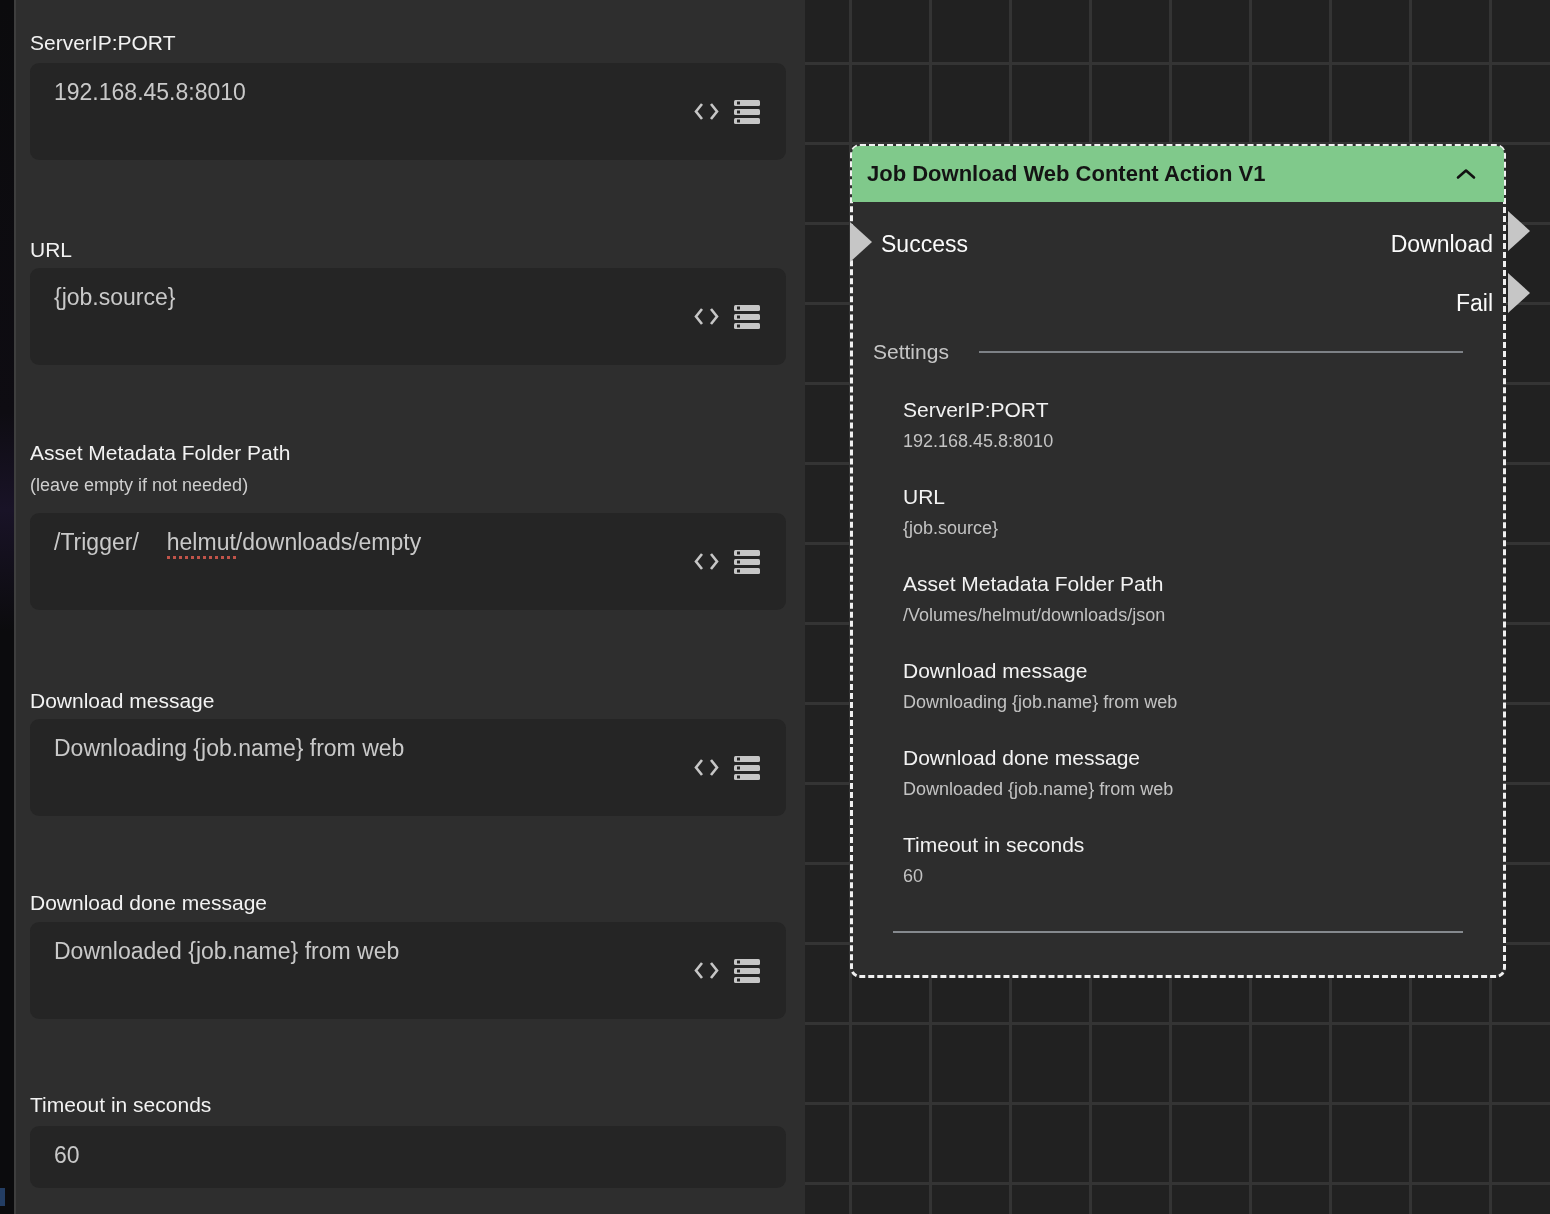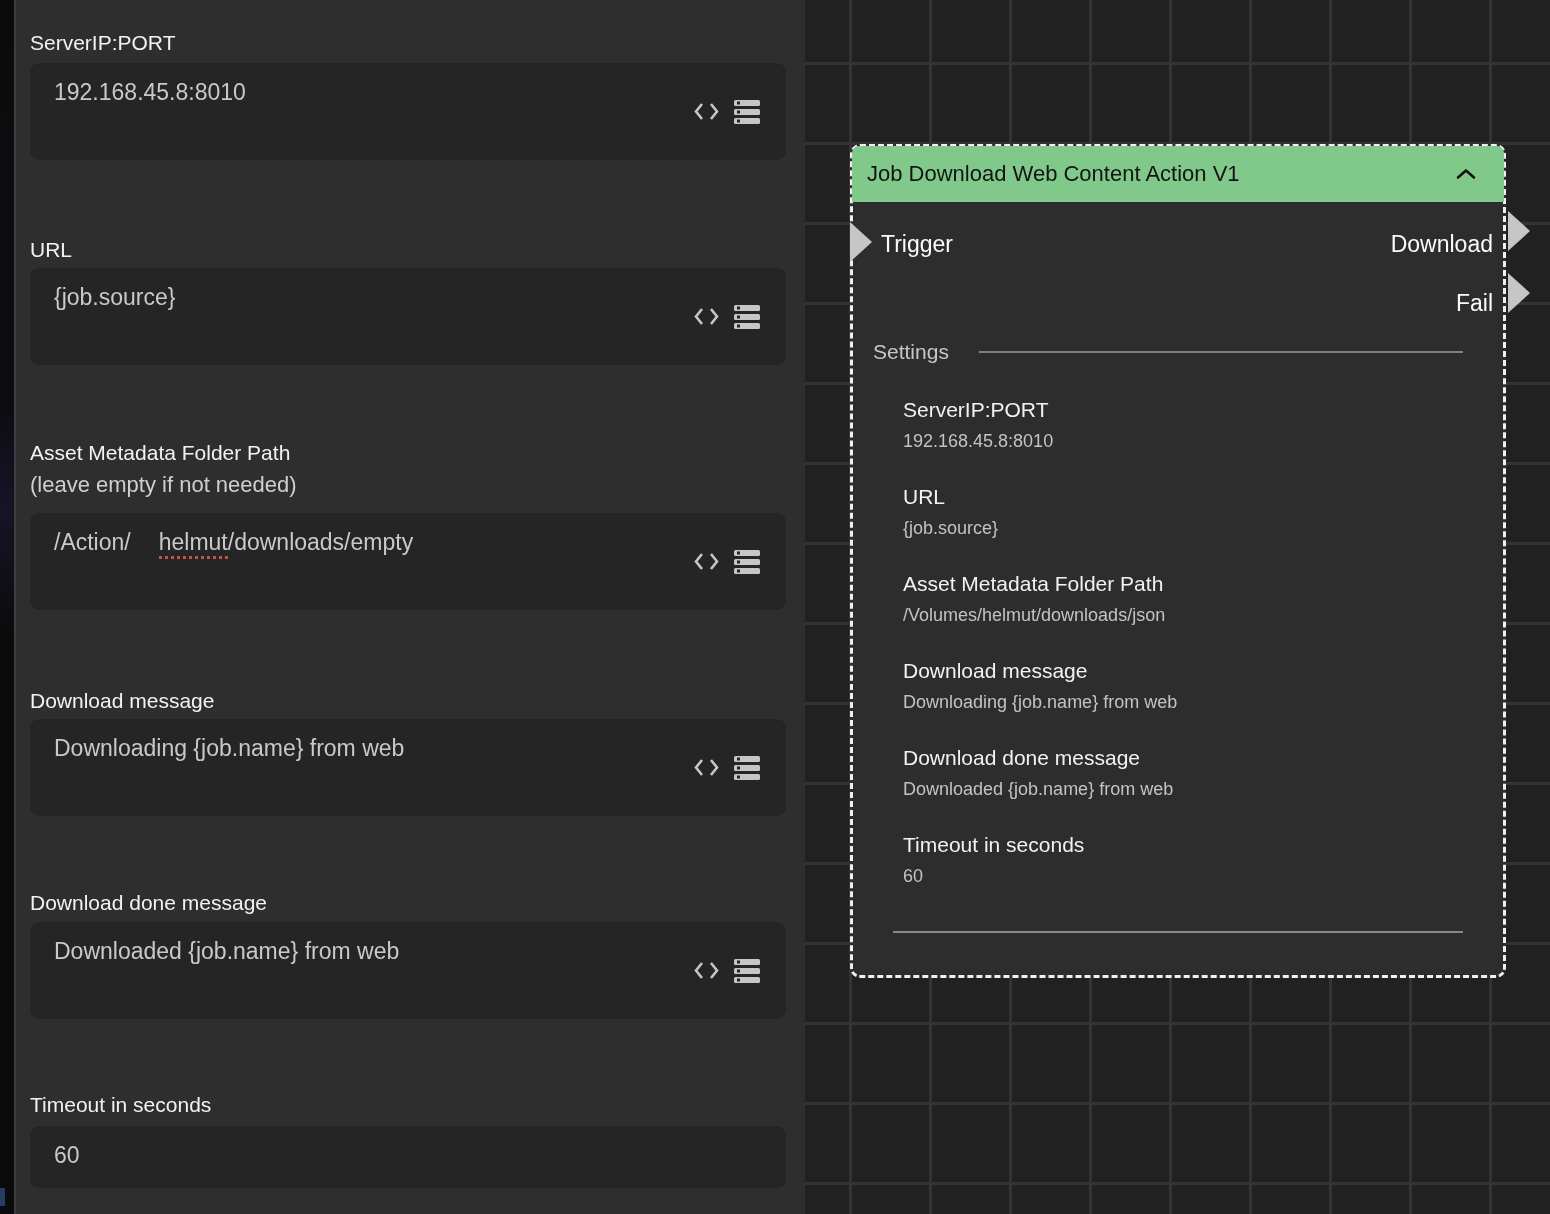--- a/index.html
+++ b/index.html
@@ -10,21 +10,21 @@
   
   .edge-strip { position:absolute; left:0; top:0; width:14px; height:100%;
                 background:linear-gradient(180deg,#0b0b0d 0%,#0e0c12 34%,#191327 42%,#0b0b0d 52%,#0b0b0d 100%); }
   .edge-strip .blue-sliver { position:absolute; left:0; top:1188px; width:5px; height:18px;
                 background:#2c4f80; opacity:.75; }
 
   
   .left-panel { position:absolute; left:14px; top:0; width:791px; height:100%;
                 background:#2e2e2e; border-left:2px solid #3e3e3e; }
   .lp-label { position:absolute; left:14px; font-size:21px; line-height:26px; color:#f2f2f2; }
-  .lp-sublabel { position:absolute; left:14px; font-size:22px; line-height:22px; color:#cfcfcf; }
+  .lp-sublabel { position:absolute; left:14px; font-size:18px; line-height:22px; color:#cfcfcf; }
   .lp-input { position:absolute; left:14px; width:756px; height:97px; background:#252525;
               border-radius:9px; }
   .lp-input.small { height:62px; }
   .lp-input .val { position:absolute; left:24px; top:14px; font-size:23px; line-height:30px;
                    color:#c9c9c9; white-space:pre; }
   .misspelled { border-bottom:3px dotted #c0544a; padding-bottom:1px;margin-left:28px; }
   .icon-group { position:absolute; right:26px; top:50%; transform:translateY(-50%);
                 display:flex; align-items:center; gap:15px; }
   .icon-btn { display:flex; align-items:center; cursor:pointer; }
 
@@ -35,21 +35,21 @@
               linear-gradient(to right, #343434 3px, transparent 3px),
               linear-gradient(to bottom, #343434 3px, transparent 3px);
             background-size:80px 80px;
             background-position:44px 62px; }
 
   .node { position:absolute; left:45px; top:144px; width:656px; height:834px;
           background:#2d2d2d; border:3px dashed #f0f0f0; border-radius:10px; }
   .node-header { position:absolute; left:-1px; top:-1px; width:652px; height:56px;
                  background:#80c98b; border-radius:7px 7px 0 0;
                  display:flex; align-items:center; cursor:pointer; }
-  .node-title { margin-left:15px; font-size:22px; font-weight:normal; color:#141414; }
+  .node-title { margin-left:15px; font-size:22px; font-weight:bold; color:#141414; }
   .collapse { position:absolute; right:28px; top:50%; transform:translateY(-50%); display:flex; }
 
   .port-label { position:absolute; font-size:23px; line-height:28px; color:#fafafa; }
   .port-label.out { right:10px; text-align:right; }
   .port-arrow { position:absolute; width:22px; height:40px; background:#c6c6c6;
                 clip-path:polygon(0 0, 100% 50%, 0 100%); }
 
   .settings-heading { position:absolute; left:20px; top:192px; font-size:21px;
                       line-height:26px; color:#c6c6c6; }
   .settings-line { position:absolute; left:126px; top:204px; width:484px; height:2px;
@@ -113,21 +113,21 @@
               <rect x="3" y="10.5" width="3" height="3" fill="#252525"></rect>
               <rect x="3" y="19.5" width="3" height="3" fill="#252525"></rect>
             </svg>
         </span>
       </div>
     </div>
 
     <div class="lp-label" style="top:440px">Asset Metadata Folder Path</div>
     <div class="lp-sublabel" style="top:474px">(leave empty if not needed)</div>
     <div class="lp-input" style="top:513px">
-      <div class="val"><span>/Action/</span><span class="misspelled">helmut</span><span>/downloads/empty</span></div>
+      <div class="val"><span>/Trigger/</span><span class="misspelled">helmut</span><span>/downloads/empty</span></div>
       <div class="icon-group">
         <span class="icon-btn">
           <svg width="25" height="19" viewBox="0 0 25 19">
               <path d="M8 2 L2 9.5 L8 17" fill="none" stroke="#c6c6c6" stroke-width="2.6"></path>
               <path d="M17 2 L23 9.5 L17 17" fill="none" stroke="#c6c6c6" stroke-width="2.6"></path>
             </svg>
         </span>
         <span class="icon-btn">
           <svg width="26" height="24" viewBox="0 0 26 24">
               <rect x="0" y="0" width="26" height="6" rx="1.5" fill="#c6c6c6"></rect>
@@ -200,21 +200,21 @@
       <div class="node-header">
         <span class="node-title">Job Download Web Content Action V1</span>
         <span class="collapse">
           <svg width="20" height="11" viewBox="0 0 20 11">
               <polyline points="2,9 10,2 18,9" fill="none" stroke="#121212" stroke-width="2.6" stroke-linecap="round" stroke-linejoin="round"></polyline>
             </svg>
         </span>
       </div>
 
       <div class="port-arrow" style="left:-3px; top:75px;"></div>
-      <div class="port-label" style="left:28px; top:83px;">Trigger</div>
+      <div class="port-label" style="left:28px; top:83px;">Success</div>
 
       <div class="port-arrow" style="right:-27px; top:64px;"></div>
       <div class="port-label out" style="top:83px;">Download</div>
 
       <div class="port-arrow" style="right:-27px; top:126px;"></div>
       <div class="port-label out" style="top:142px;">Fail</div>
 
       <div class="settings-heading">Settings</div>
       <div class="settings-line"></div>
 

